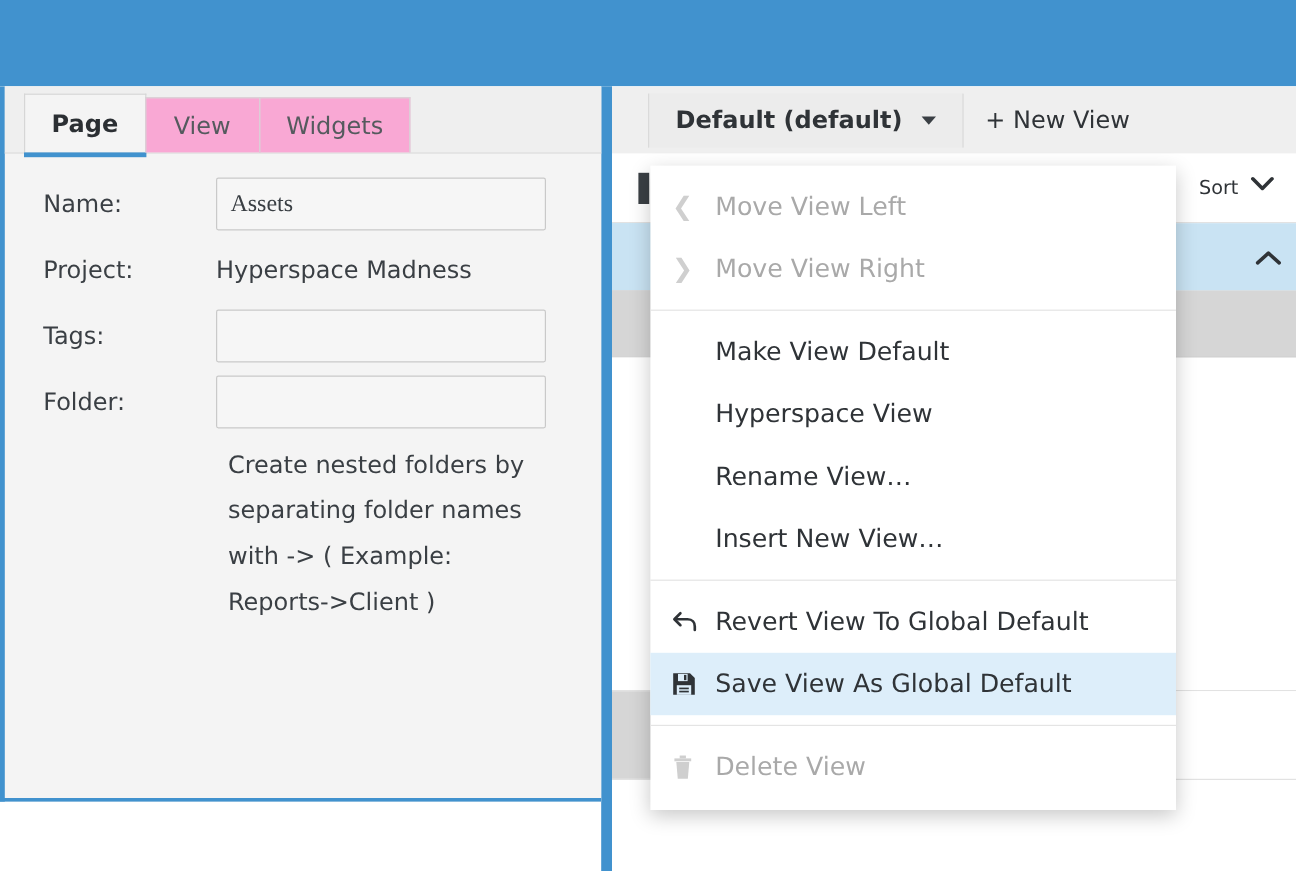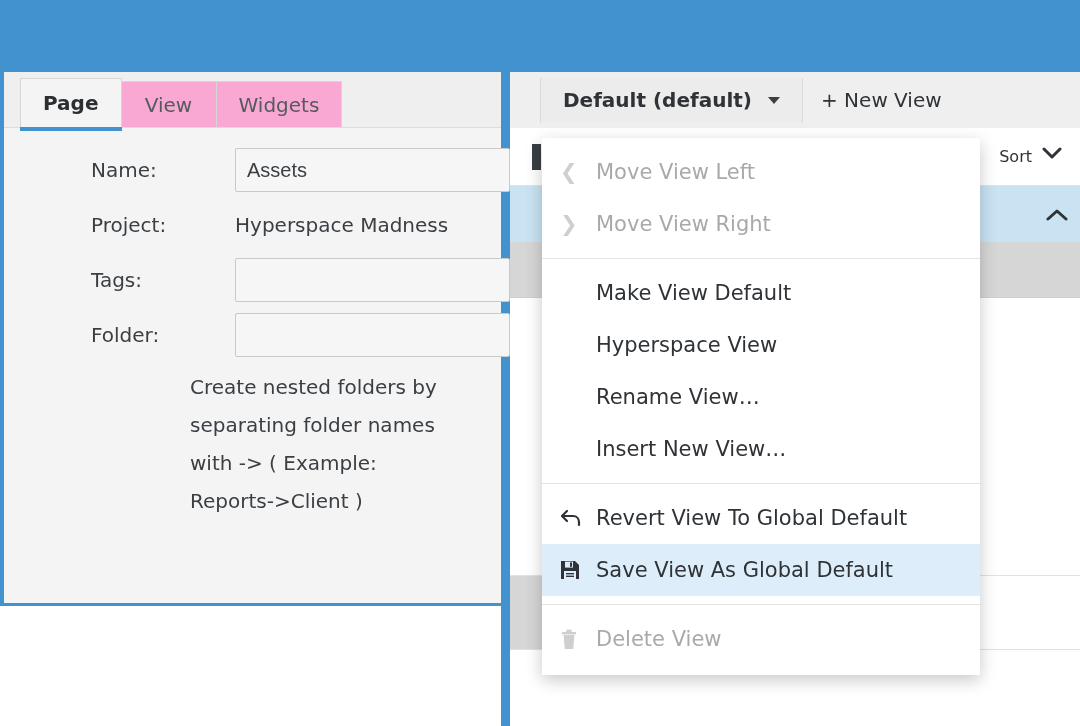--- a/index.html
+++ b/index.html
@@ -16,21 +16,21 @@
     position: absolute; left: 0; top: 0; width: 1080px; height: 72px;
     background: #4192ce;
   }
   .panel-gap {
     position: absolute; left: 501px; top: 72px; width: 9px; height: 654px;
     background: #4192ce;
   }
 
   
   .left-panel {
-    position: absolute; left: 0; top: 72px; width: 501px; height: 534px;
+    position: absolute; left: 0; top: 72px; width: 501px; height: 596px;
     background: #f4f4f4;
     border-left: 4px solid #4192ce;
     border-bottom: 3px solid #4192ce;
   }
   .tabstrip {
     position: relative; height: 56px; background: #efefef;
     border-bottom: 1px solid #dcdcdc;
     display: flex; align-items: flex-end; padding-left: 16px;
   }
   .tab {
@@ -51,37 +51,37 @@
     height: 49px;
   }
   .tab.active::after {
     content: ""; position: absolute; left: -1px; right: -1px; bottom: -4px;
     height: 4px; background: #4192ce;
   }
 
   .form-area { padding: 20px 0 0 0; }
   .form-row {
     display: flex; align-items: flex-start;
-    margin-bottom: 11px; padding-left: 42px; margin-left: 45px;
+    margin-bottom: 11px; padding-left: 32px;
   }
   .form-label {
     width: 144px; flex: none;
     font-size: 20px; color: #3a3f44;
     line-height: 44px;
   }
   .form-value {
     font-size: 20px; color: #3a3f44; line-height: 44px;
   }
   .text-input {
     width: 275px; height: 44px;
     background: #f6f6f6;
     border: 1px solid #c9c9c9;
     border-radius: 2px;
     font-size: 20px; color: #3a3f44;
-    font-family: Liberation Sans, sans-serif;
+    font-family: Liberation Serif, serif;
     padding: 0 11px;
     outline: none;
   }
   .form-hint {
     padding-left: 186px; padding-right: 38px;
     font-size: 20px; color: #3a3f44; line-height: 38px;
   }
 
   
   .right-panel {

